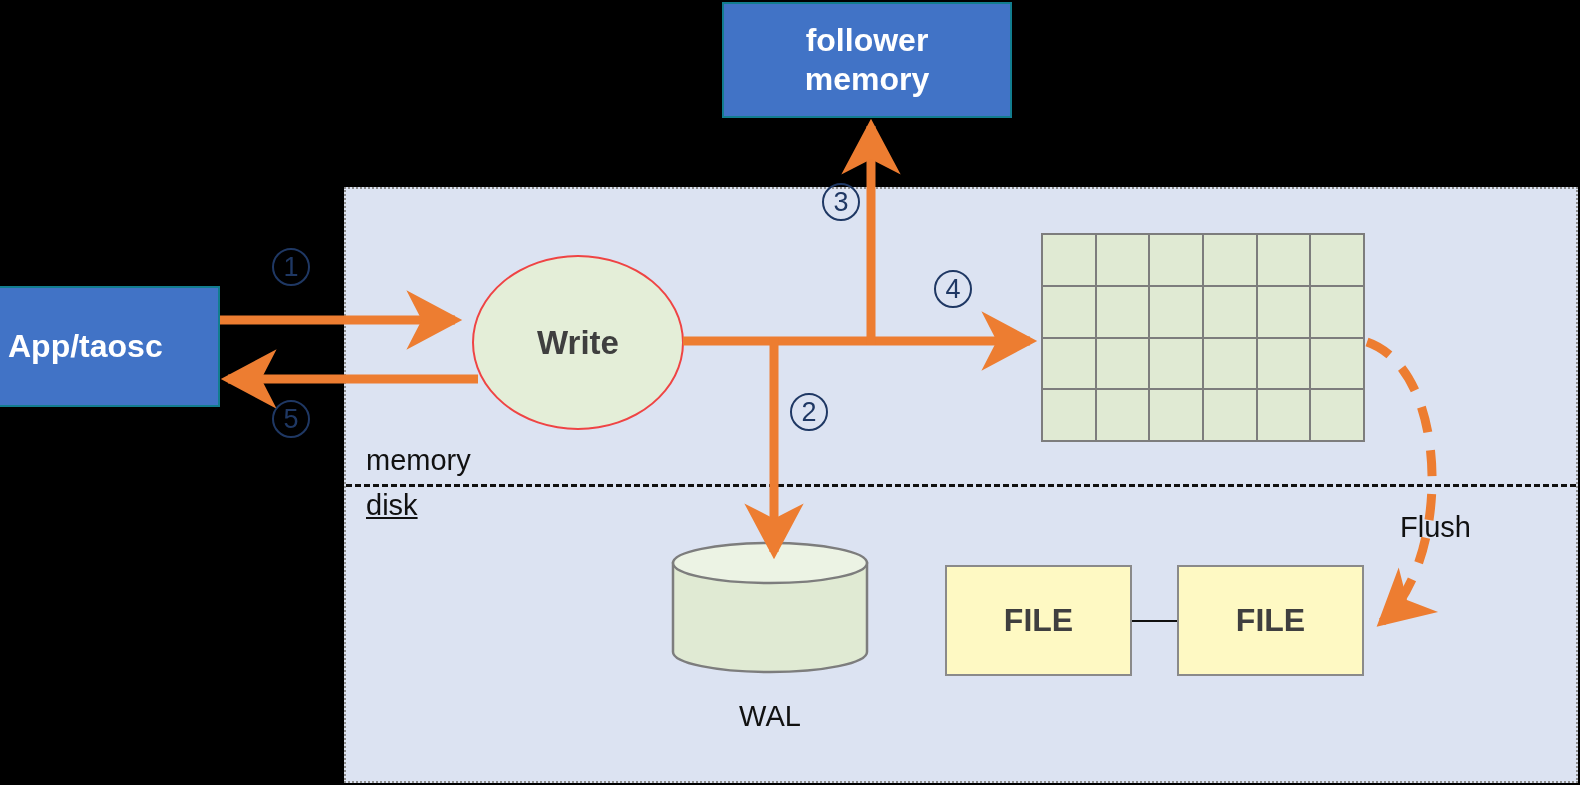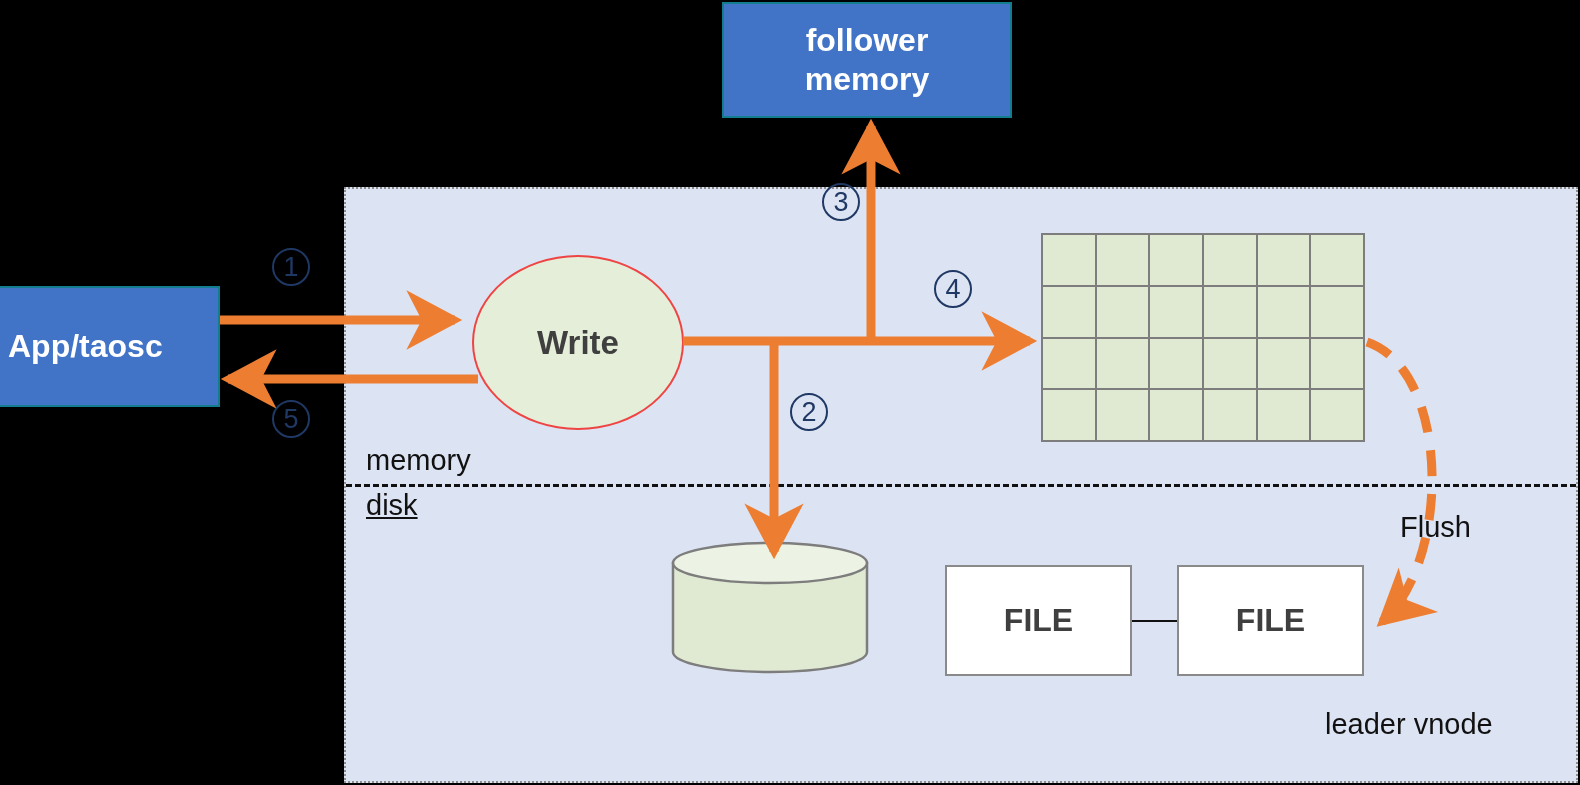--- a/index.html
+++ b/index.html
@@ -108,21 +108,21 @@
     text-align: center;
     color: #111111;
     font-size: 29px;
   }
   
   .file-box {
     position: absolute;
     top: 565px;
     width: 187px;
     height: 111px;
-    background: #ffffff;
+    background: #fef9c3;
     border: 2px solid #8a8a8a;
     box-sizing: border-box;
     display: flex;
     align-items: center;
     justify-content: center;
     color: #3f3f3f;
     font-size: 32px;
     font-weight: bold;
   }
   #file-box-1 { left: 945px; }
@@ -222,39 +222,39 @@
     <div class="cell"></div>
     <div class="cell"></div>
   </div>
 
   <div id="wal-cylinder">
     <svg width="198" height="133" viewBox="0 0 198 133">
       <path d="M2,22 L2,111 A97,20 0 0 0 196,111 L196,22 Z" fill="#e0ead3" stroke="#7d7d7d" stroke-width="2.5"></path>
       <ellipse cx="99" cy="22" rx="97" ry="20" fill="#ecf3e4" stroke="#7d7d7d" stroke-width="2.5"></ellipse>
     </svg>
   </div>
+  <div id="wal-label" class="plain-label" style="position:absolute;">WAL</div>
 
   <div id="file-link"></div>
   <div class="file-box" id="file-box-1">FILE</div>
   <div class="file-box" id="file-box-2">FILE</div>
 
   <div id="write-ellipse">Write</div>
 
   <div class="blue-box" id="follower-vnode">
     <span>
       <span>follower</span><br>
       <span>memory</span>
     </span>
   </div>
   <div class="blue-box" id="app-taosc">App/taosc</div>
 
   <div class="plain-label" id="memory-label">memory</div>
   <div class="plain-label" id="disk-label">disk</div>
   <div class="plain-label" id="flush-label">Flush</div>
-  <div class="plain-label" id="leader-label">leader vnode</div>
 
   <svg id="arrow-layer">
     <defs>
       <marker id="ah" markerWidth="7" markerHeight="7" refX="5.4" refY="3.5" orient="auto" markerUnits="strokeWidth">
         <path d="M0,0.2 L6.2,3.5 L0,6.8 L1.7,3.5 Z" fill="#ED7D31"></path>
       </marker>
     </defs>
 
     <line x1="220" y1="320" x2="455" y2="320" stroke="#ED7D31" stroke-width="9" marker-end="url(#ah)"></line>
 

